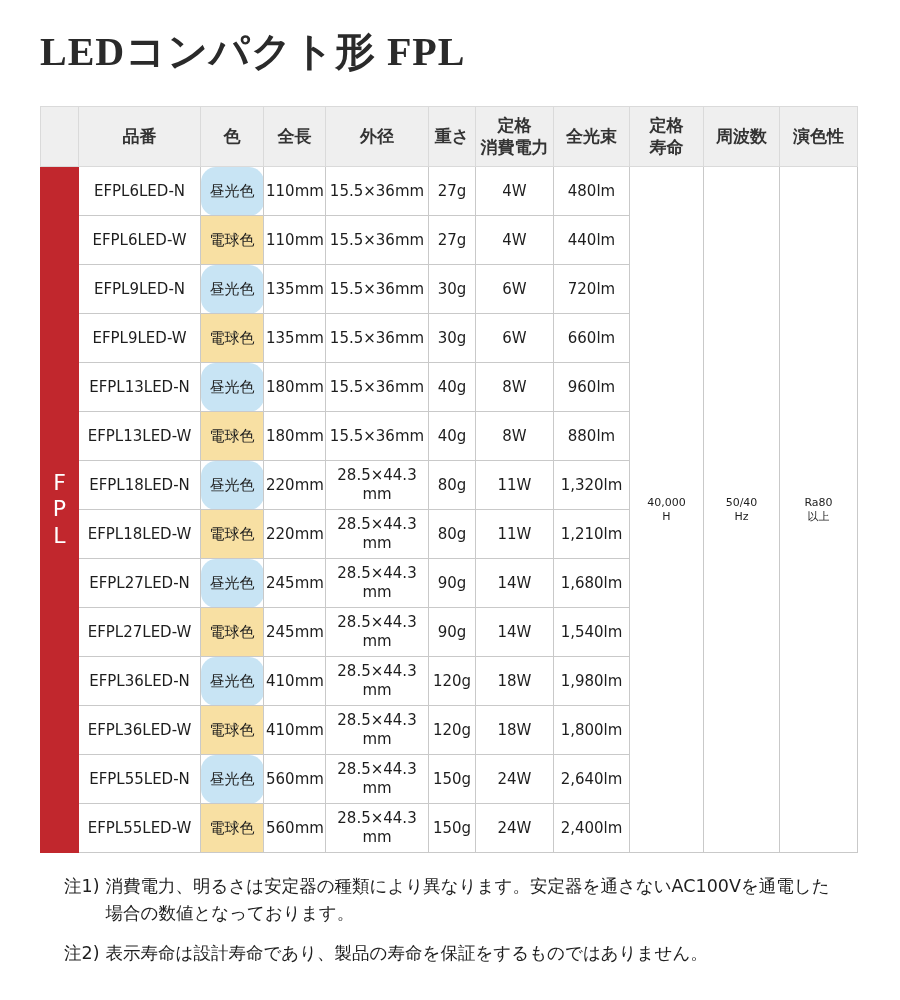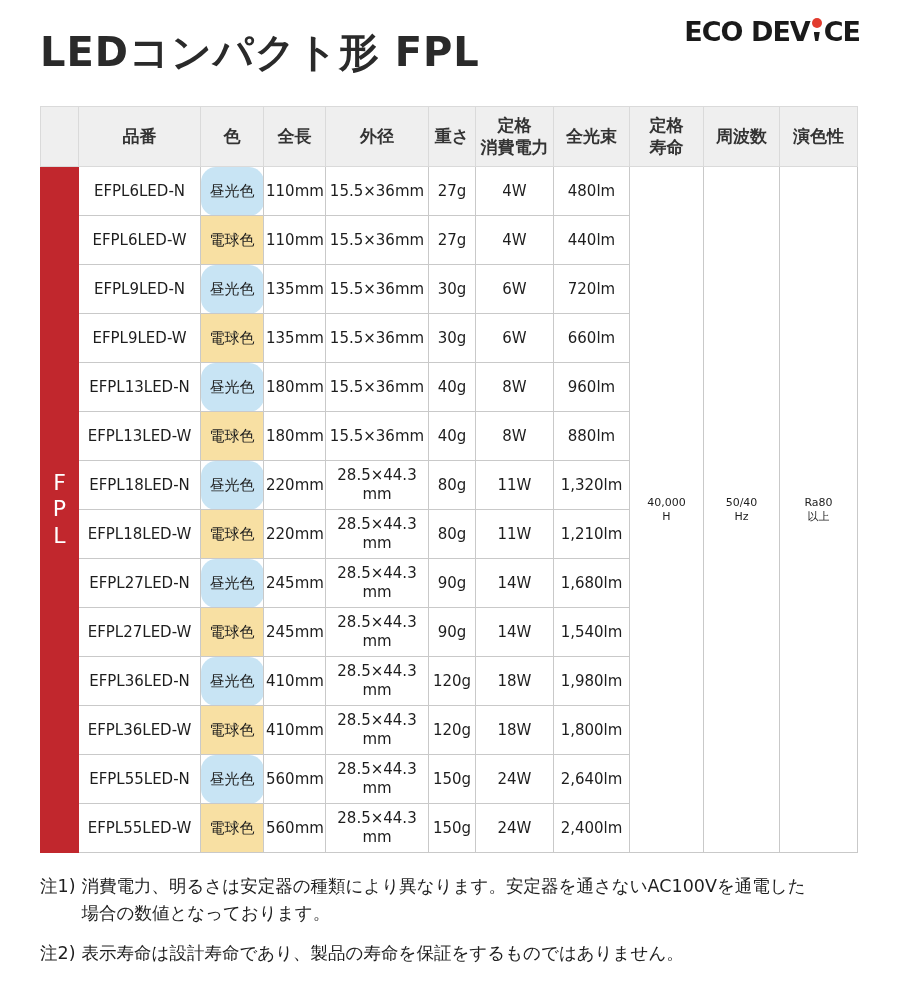--- a/index.html
+++ b/index.html
@@ -15,21 +15,21 @@
   
   .logo{
     position:absolute;top:16px;right:40px;font-size:27px;font-weight:bold;
     letter-spacing:-1px;color:#1a1a1a;white-space:nowrap;
   }
   .logo-i{display:inline-block;width:10px;height:22px;position:relative;margin:0 2px;vertical-align:baseline;}
   .logo-i .dot{position:absolute;top:-1px;left:0;width:10px;height:10px;border-radius:50%;background:var(--dot);}
   .logo-i .stem{position:absolute;bottom:0;left:2px;width:6px;height:9px;background:#1a1a1a;
     clip-path:polygon(0 0,100% 0,75% 100%,25% 100%);}
   
-  .title{margin:30px 0 0 0;font-size:40px;font-weight:bold;letter-spacing:1px;color:#2a2a2a;line-height:1.1;}
+  .title{margin:30px 0 0 0;font-size:40px;font-weight:bold;letter-spacing:1px;color:#2a2a2a;line-height:1.1;font-family:Liberation Serif, serif;}
   
   table{border-collapse:collapse;table-layout:fixed;width:817px;margin-top:32px;}
   col.c-bar{width:38px;} col.c-model{width:122px;} col.c-color{width:63px;} col.c-len{width:62px;}
   col.c-diam{width:103px;} col.c-wt{width:47px;} col.c-pow{width:78px;} col.c-flux{width:76px;}
   col.c-life{width:74px;} col.c-freq{width:76px;} col.c-cri{width:78px;}
   th,td{border:1px solid #c9c9c9;text-align:center;vertical-align:middle;padding:2px;}
   thead th{
     background:var(--header-bg);height:60px;font-size:17px;font-weight:bold;color:#333;
     white-space:pre-line;line-height:1.25;border-color:#dadada;
   }
@@ -37,32 +37,29 @@
   td.fpl-bar{background:var(--red);border-color:var(--red);}
   .fpl-text{
     display:inline-block;width:18px;word-break:break-all;color:#fff;font-weight:normal;
     font-size:22px;line-height:1.2;text-align:center;
   }
   td.daylight{background:var(--daylight);border-radius:15px;}
   td.bulb{background:var(--bulb);}
   td.merged{font-size:11px;}
   
   .notes{margin-top:20px;font-size:17.5px;color:#1e1e1e;}
-  .note{display:flex;gap:6px;line-height:1.55;margin-bottom:13px;}
+  .note{display:flex;gap:6px;line-height:1.55;margin-bottom:13px;margin-left:24px;}
   .note-label{white-space:nowrap;flex:0 0 auto;}
   .note-text{white-space:pre-line;}
 </style>
 </head>
 <body>
 
 <div class="page">
 
-  <div class="logo">
-    <span>ECO DEV</span><span class="logo-i"><span class="dot"></span><span class="stem"></span></span><span>CE</span>
-  </div>
 
   <h1 class="title">LEDコンパクト形 FPL</h1>
 
   <table>
     <colgroup>
       <col class="c-bar">
         <col class="c-model">
         <col class="c-color">
         <col class="c-len">
         <col class="c-diam">

